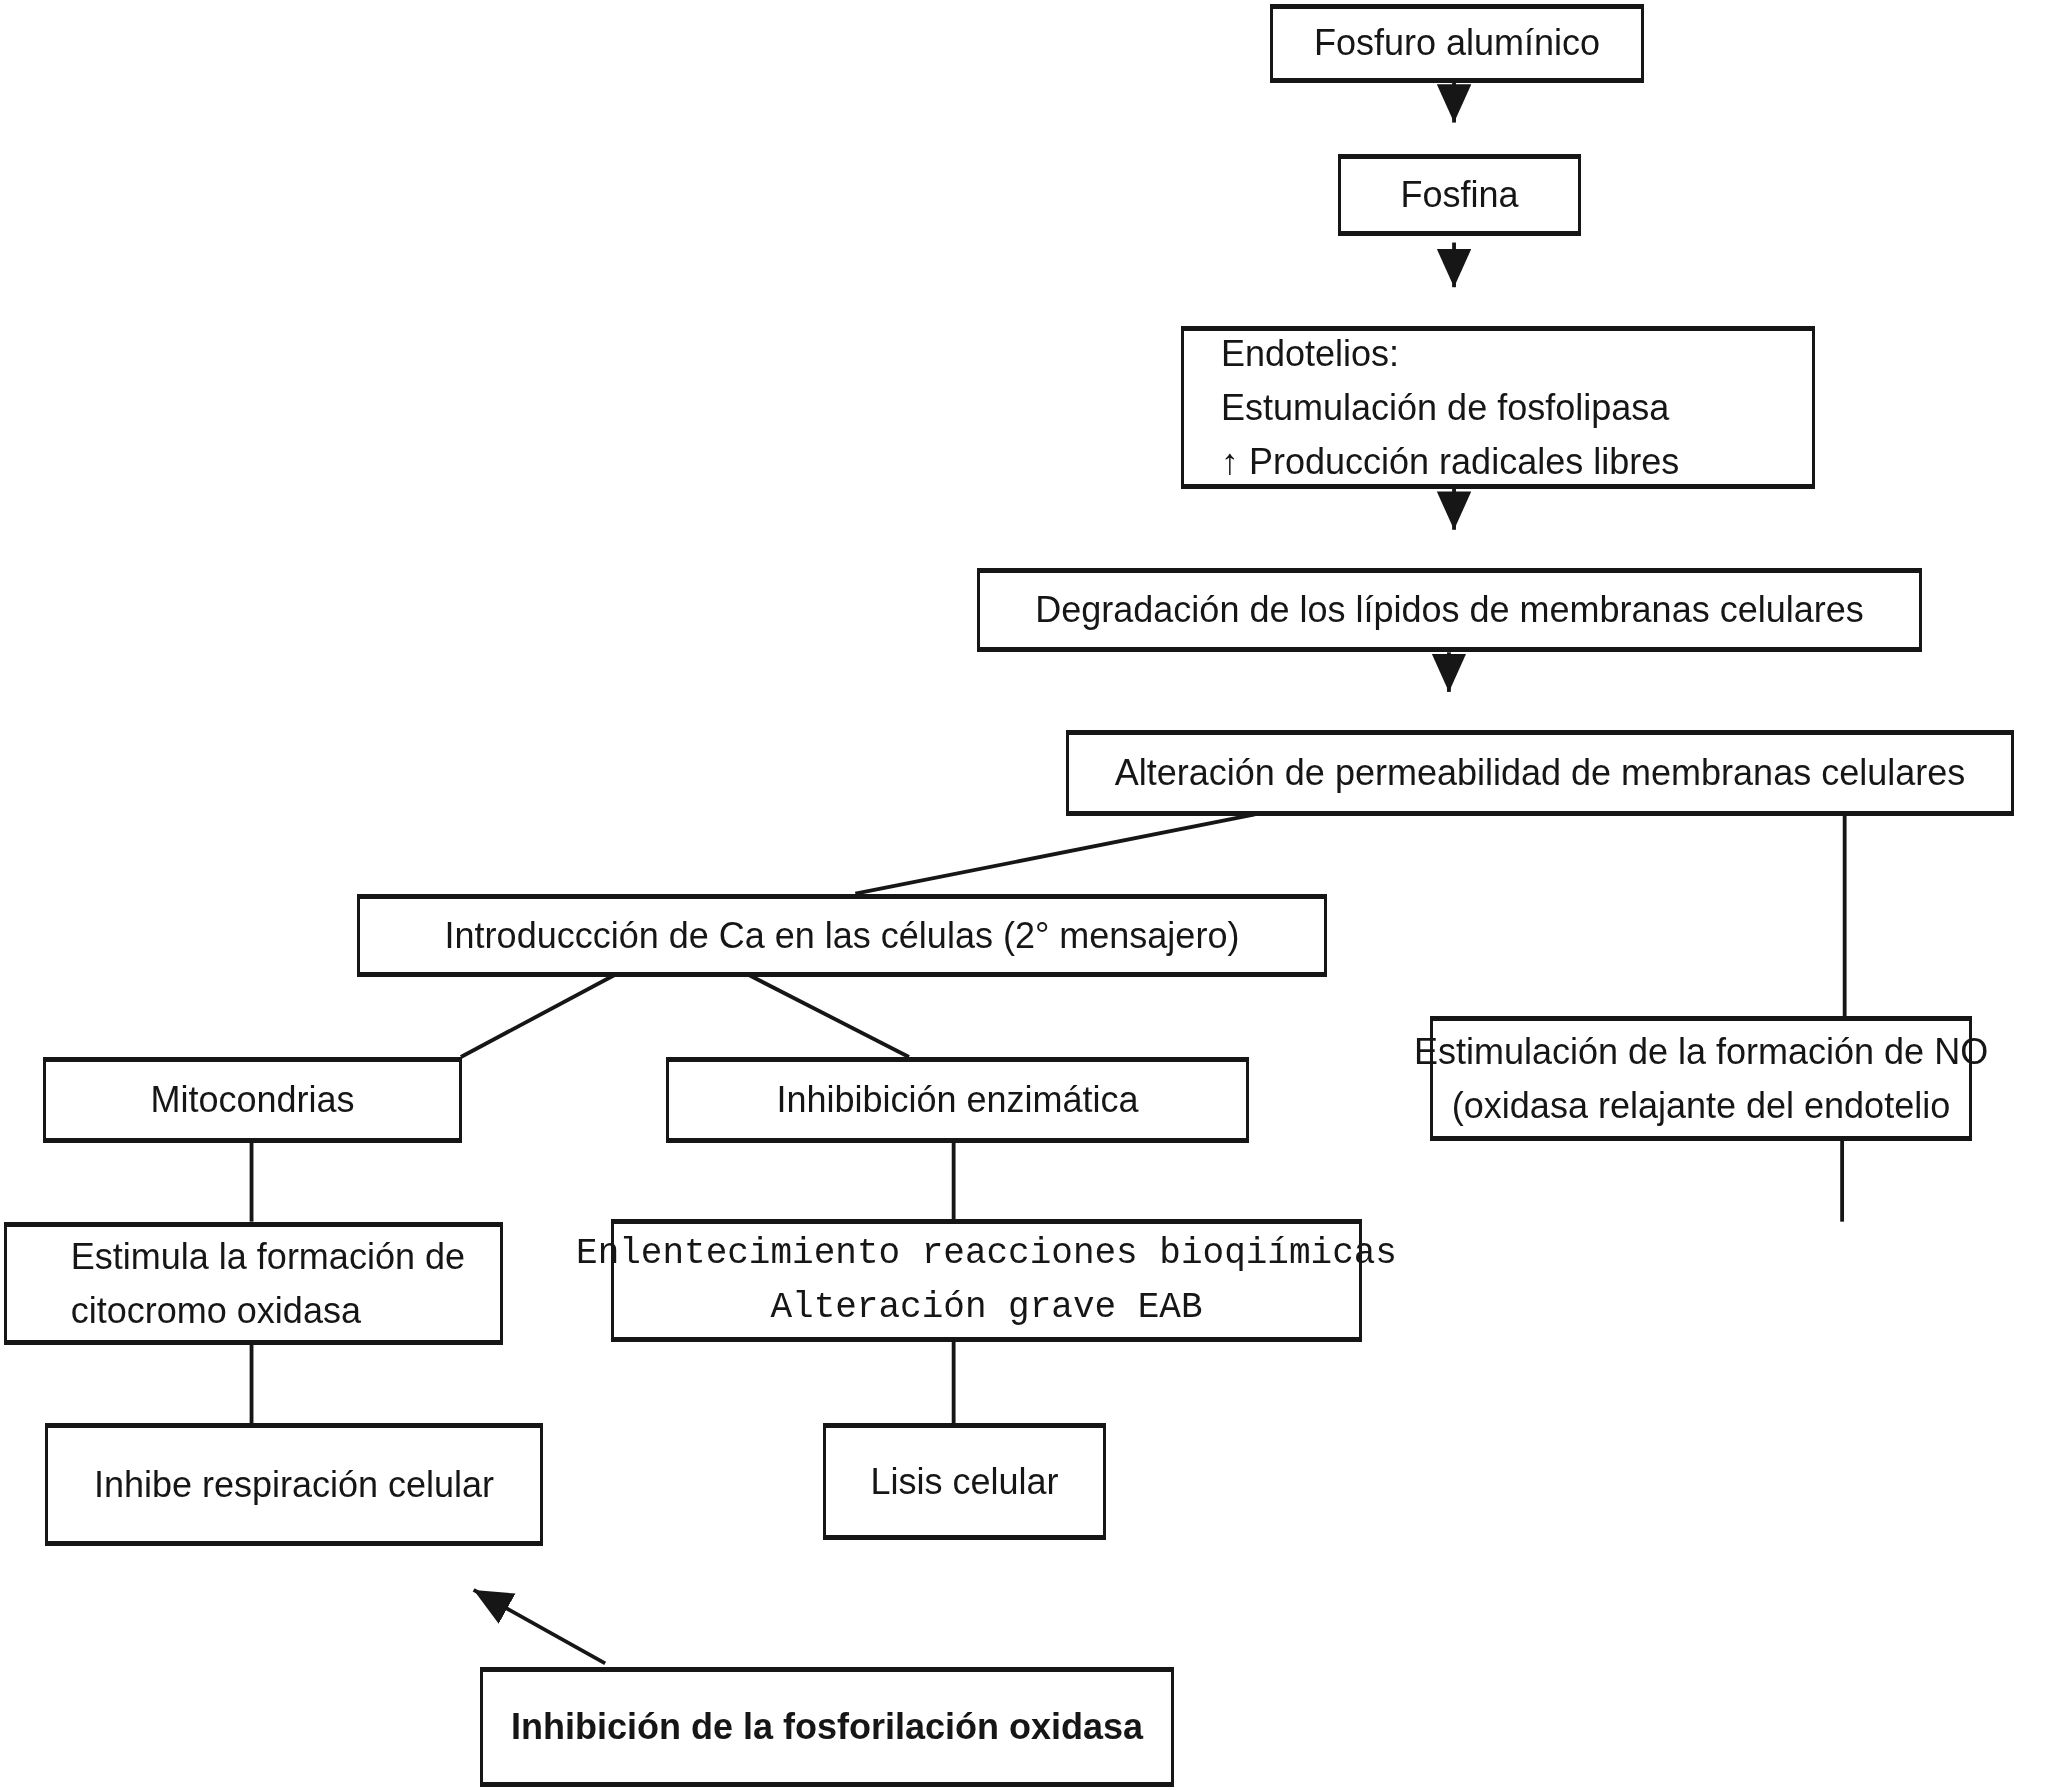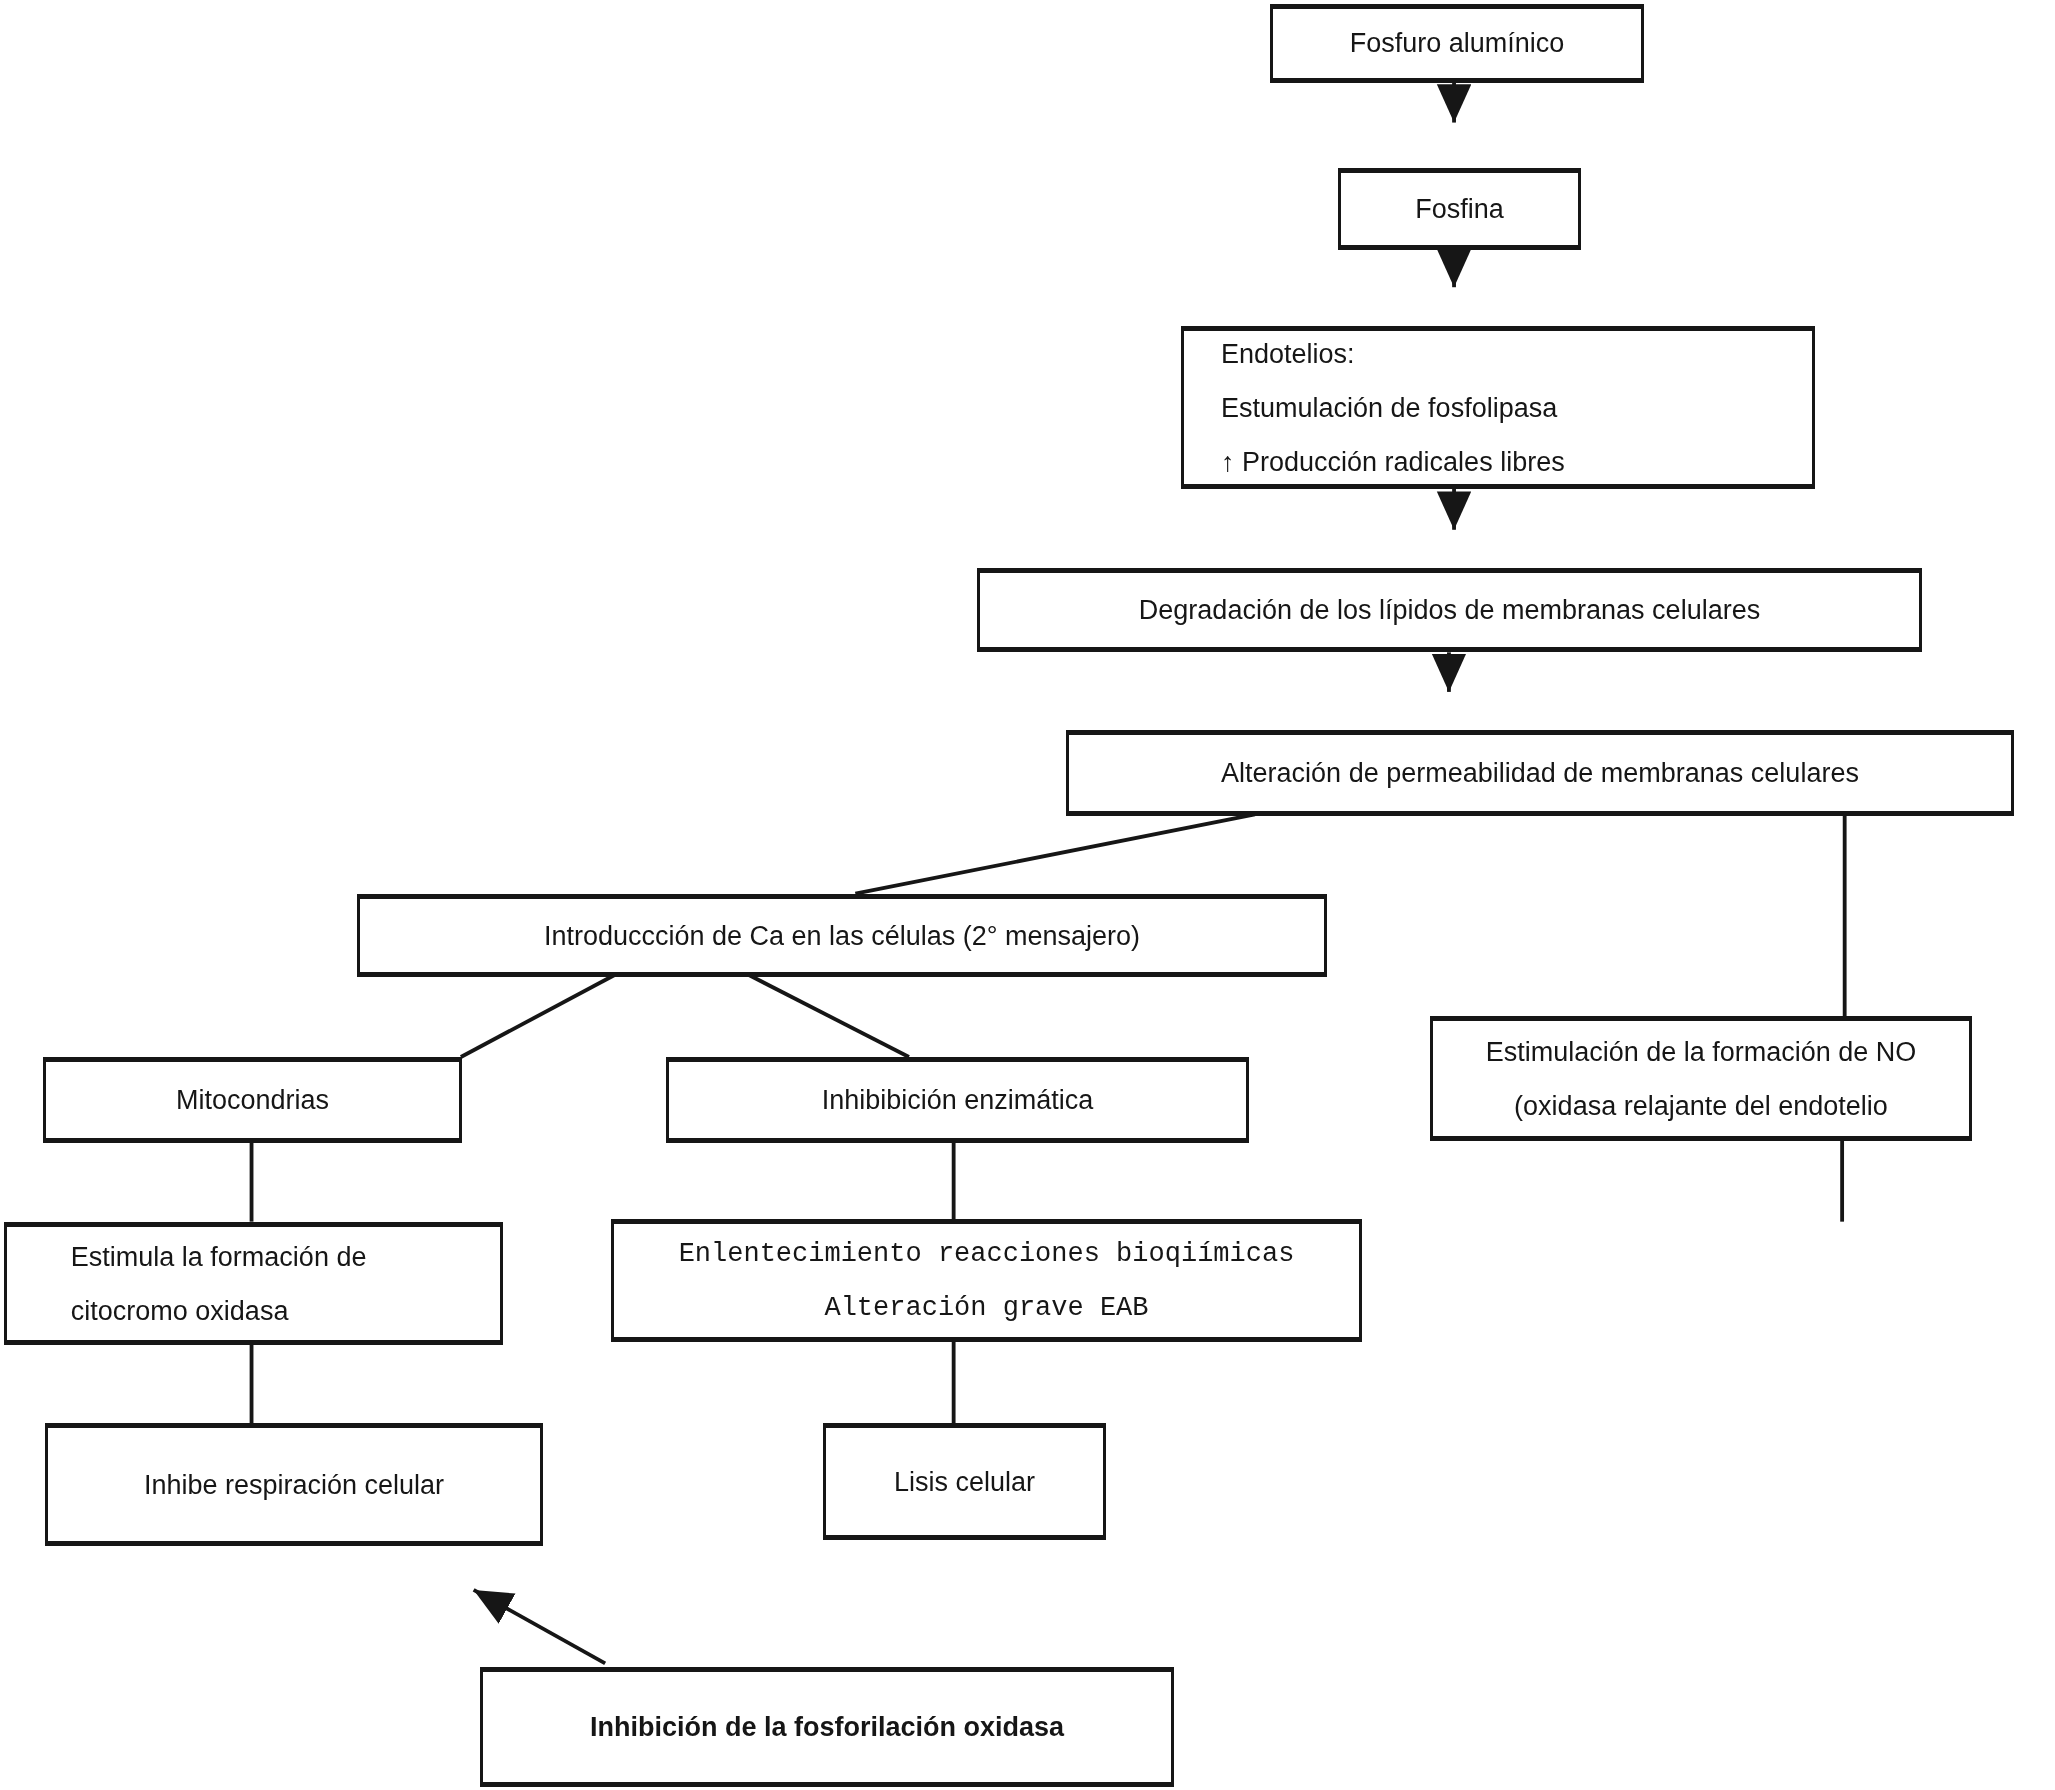--- a/index.html
+++ b/index.html
@@ -32,21 +32,21 @@
     box-sizing: border-box;
     background: #ffffff;
     border: 3.8px solid #161616;
     border-top-width: 5.7px;
     border-bottom-width: 5.7px;
     display: flex;
     flex-direction: column;
     justify-content: center;
     align-items: center;
     text-align: center;
-    font-size: 27px;
+    font-size: 36px;
     line-height: 54px;
     white-space: nowrap;
   }
   .node.align-left {
     align-items: flex-start;
     text-align: left;
     padding-left: 37px;
   }
   .node.pad-wide {
     padding-left: 64px;
@@ -82,21 +82,21 @@
     <line x1="2886" y1="1786" x2="2886" y2="1914"></line>
     <line x1="394" y1="2106" x2="394" y2="2230"></line>
     <line x1="1494" y1="2102" x2="1494" y2="2230"></line>
     <line x1="948" y1="2606" x2="742" y2="2491" marker-end="url(#ah)"></line>
   </svg>
 
   <div class="node" style="left:1270px; top:3.8px; width:374px; height:79px;">
     <span class="line">Fosfuro alumínico</span>
   </div>
 
-  <div class="node" style="left:1338px; top:168px; width:243px; height:82px;">
+  <div class="node" style="left:1338px; top:154px; width:243px; height:82px;">
     <span class="line">Fosfina</span>
   </div>
 
   <div class="node align-left" style="left:1181px; top:326px; width:634px; height:163px;">
     <span class="line">Endotelios:</span>
     <span class="line">Estumulación de fosfolipasa</span>
     <span class="line">↑ Producción radicales libres</span>
   </div>
 
   <div class="node" style="left:977px; top:568px; width:945px; height:84px;">

